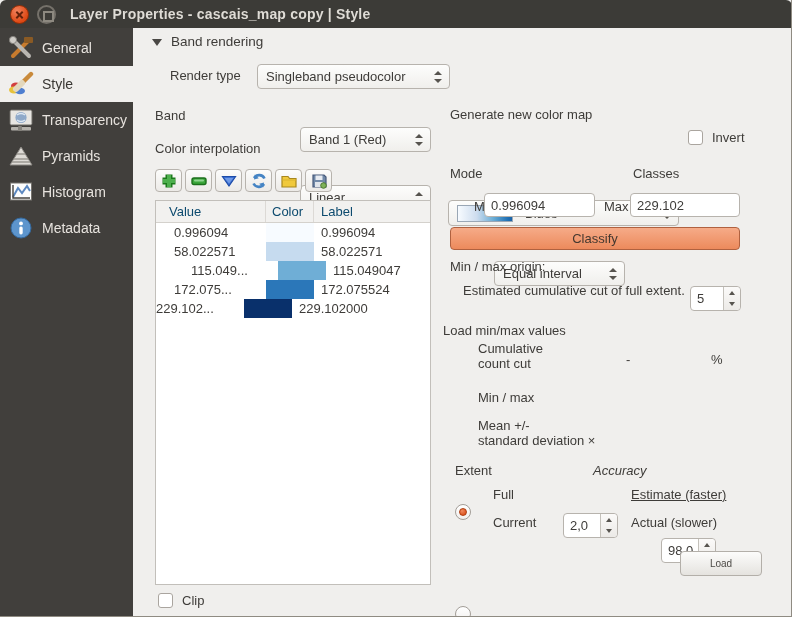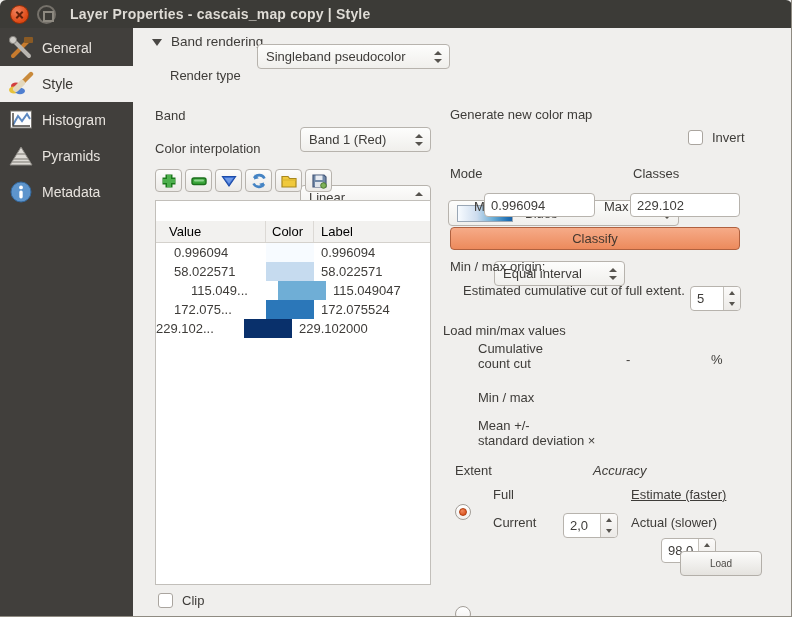--- a/index.html
+++ b/index.html
@@ -52,21 +52,21 @@
   .checkbox { width:15px; height:15px; background:#fff; border:1px solid #aaa59f; border-radius:3px; cursor:pointer; }
   .radio { width:16px; height:16px; background:linear-gradient(#fff,#f2f0ee); border:1px solid #a39e98; border-radius:50%; cursor:pointer; position:relative; }
   .radio.checked::before { content:""; position:absolute; left:3px; top:3px; width:8px; height:8px; border-radius:50%;
                            background:radial-gradient(circle at 35% 30%, #f08a5f, #dc5420 75%); border:1px solid #b03c0e; box-sizing:border-box; }
 
   .tbtn { width:27px; height:23px; background:linear-gradient(#fcfcfb,#eceae7); border:1px solid #b7b3ad; border-radius:4px;
           display:flex; align-items:center; justify-content:center; cursor:pointer; margin-right:3px; }
 
   
   .ctable { background:#fff; border:1px solid #c2bfba; }
-  .thead { display:flex; height:22px; background:#f2f1ef; border-bottom:1px solid #d4d1cc; font-size:13px; color:#000000;margin-top:20px; }
+  .thead { display:flex; height:22px; background:#f2f1ef; border-bottom:1px solid #d4d1cc; font-size:13px; color:#0c4a6e; }
   .th { display:flex; align-items:center; border-right:1px solid #dcd9d5; }
   .th:last-child { border-right:none; }
   .trow { display:flex; height:19px; font-size:13px; cursor:default; }
   .td { display:flex; align-items:center; overflow:hidden; white-space:nowrap; }
 
   .classify { background:linear-gradient(#f6ab88,#ec8a5c); border:1px solid #b0613f; border-radius:4px;
               display:flex; align-items:center; justify-content:center; color:#45382f; cursor:pointer; }
   .loadbtn { background:linear-gradient(#fcfcfb,#e5e3df); border:1px solid #b3afa9; border-radius:4px;
              display:flex; align-items:center; justify-content:center; color:#4c4a46; font-size:10px; cursor:pointer; }
 
@@ -108,35 +108,47 @@
           <ellipse cx="12" cy="20" rx="5" ry="3.2" fill="#4f7fd0"></ellipse>
           <path d="M23 3 L13 13" stroke="#c98a3b" stroke-width="4.4" stroke-linecap="round"></path>
           <path d="M14 12 L8 18" stroke="#e3d8bd" stroke-width="6" stroke-linecap="round"></path>
         </svg>
       </span>
       <span>Style</span>
     </div>
     <div class="side-item">
       <span class="sicon">
         <svg viewBox="0 0 26 26" width="26" height="26">
+          <rect x="2" y="3" width="22" height="15" rx="1.5" fill="#e8e6e2" stroke="#6f6c67"></rect>
+          <circle cx="13" cy="10.5" r="5.6" fill="#8fa9c9"></circle>
+          <path d="M9 8 q4 -3 8 0 M9 13 q4 3 8 0" stroke="#dfe8f2" stroke-width="1.4" fill="none"></path>
+          <rect x="3" y="20" width="20" height="3.4" rx="1" fill="#b4b1ab"></rect>
+          <rect x="10" y="19" width="4" height="5" rx="1" fill="#86837d"></rect>
+        </svg>
+      </span>
+      <span>Transparency</span>
+    </div>
+    <div class="side-item">
+      <span class="sicon">
+        <svg viewBox="0 0 26 26" width="26" height="26">
+          <path d="M13 4 L24 22 L2 22 Z" fill="#dedbd6" stroke="#8a8782"></path>
+          <path d="M9 11 h8 M6 16 h14 M4 19 h18" stroke="#9c9993" stroke-width="1.4"></path>
+        </svg>
+      </span>
+      <span>Pyramids</span>
+    </div>
+    <div class="side-item">
+      <span class="sicon">
+        <svg viewBox="0 0 26 26" width="26" height="26">
           <rect x="2.5" y="4" width="21" height="17" fill="#fdfdfd" stroke="#75726d"></rect>
           <path d="M5 18 L10 9 L14 14 L19 7 L22 12" stroke="#5c88c0" stroke-width="2" fill="none"></path>
           <path d="M5 6 v13 h17" stroke="#44423e" stroke-width="1.4" fill="none"></path>
         </svg>
       </span>
       <span>Histogram</span>
-    </div>
-    <div class="side-item">
-      <span class="sicon">
-        <svg viewBox="0 0 26 26" width="26" height="26">
-          <path d="M13 4 L24 22 L2 22 Z" fill="#dedbd6" stroke="#8a8782"></path>
-          <path d="M9 11 h8 M6 16 h14 M4 19 h18" stroke="#9c9993" stroke-width="1.4"></path>
-        </svg>
-      </span>
-      <span>Pyramids</span>
     </div>
     <div class="side-item">
       <span class="sicon">
         <svg viewBox="0 0 26 26" width="26" height="26">
           <circle cx="13" cy="13" r="10" fill="#5d95cd" stroke="#34699e"></circle>
           <circle cx="13" cy="8.4" r="1.9" fill="#ffffff"></circle>
           <rect x="11.3" y="11.4" width="3.4" height="8" rx="1.6" fill="#ffffff"></rect>
         </svg>
       </span>
       <span>Metadata</span>
@@ -148,21 +160,21 @@
       <span></span>
     </div>
 
   <div class="content">
 
     <div class="abs" style="left:19px; top:6px; font-size:13.5px;">
       <span class="sec-arrow"></span><span>Band rendering</span>
     </div>
 
     <div class="abs lbl" style="left:37px; top:40px;">Render type</div>
-    <div class="combo abs" style="left:124px; top:16px; width:193px; height:25px;">
+    <div class="combo abs" style="left:124px; top:36px; width:193px; height:25px;">
       <span class="ctext">Singleband pseudocolor</span>
       <span class="updown"></span>
     </div>
 
     <div class="abs lbl" style="left:22px; top:80px;">Band</div>
     <div class="combo abs" style="left:167px; top:74px; width:131px; height:25px;">
       <span class="ctext">Band 1 (Red)</span>
       <span class="updown"></span>
     </div>
 

